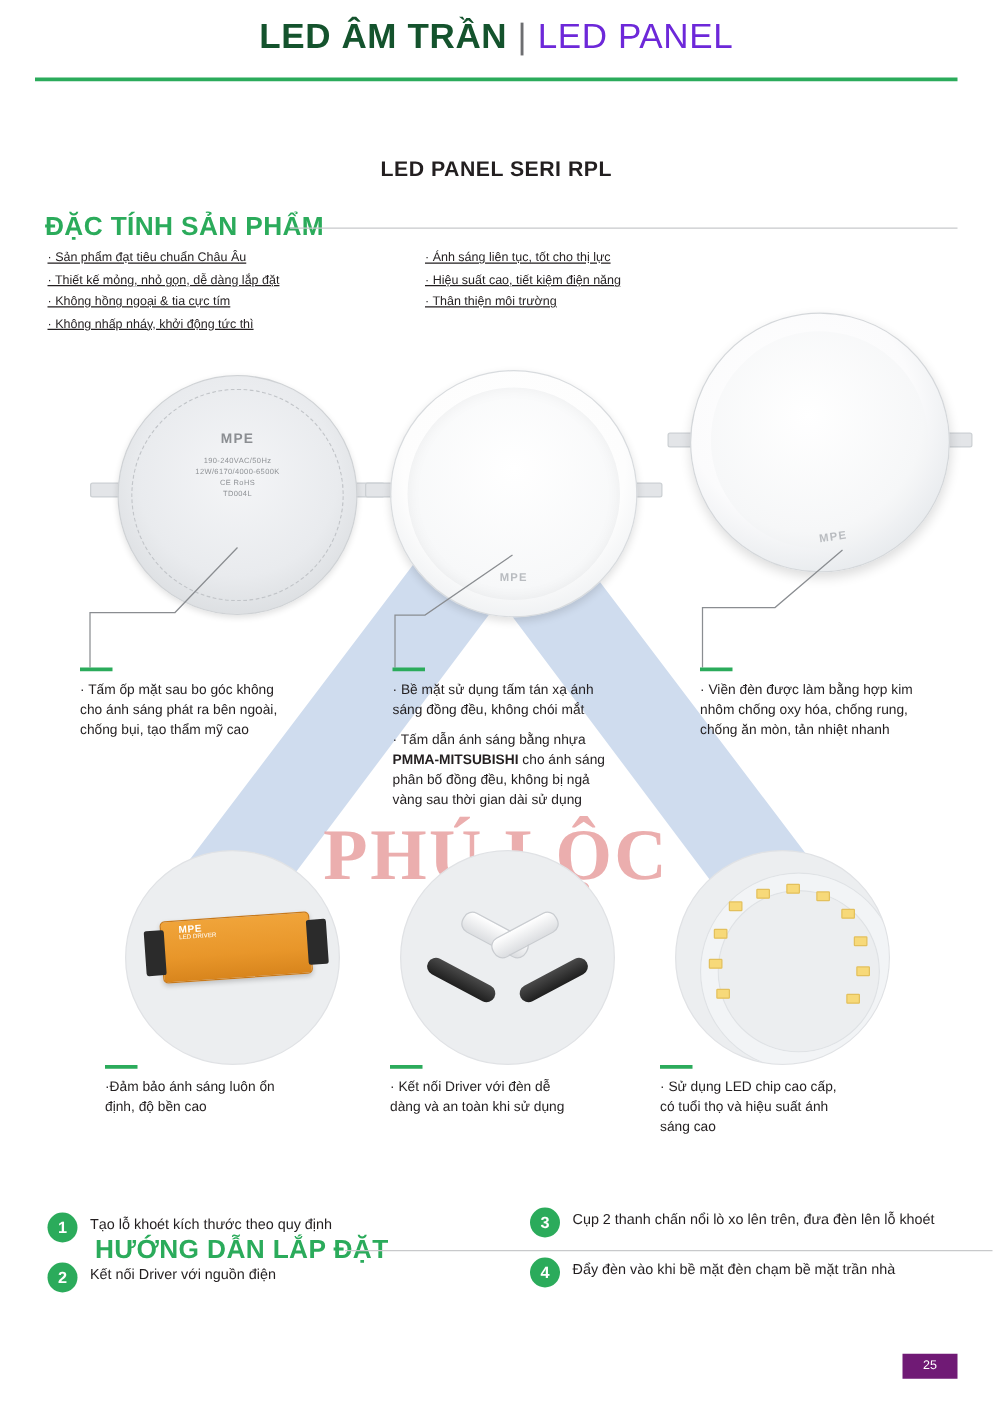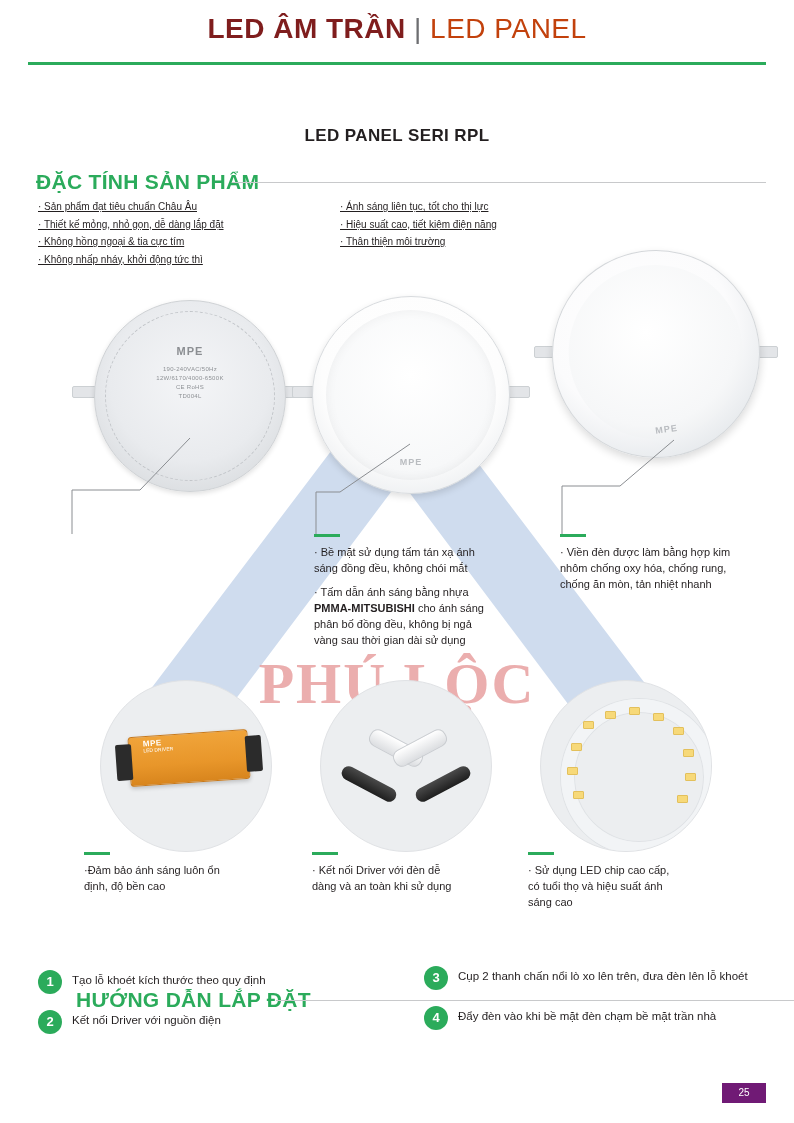--- a/index.html
+++ b/index.html
@@ -41,23 +41,23 @@
     z-index:3;
   }
   .header h1{
     margin:0;
     text-align:center;
     font-size:28px;
     line-height:58px;
     font-weight:bold;
     letter-spacing:.5px;
   }
-  .header .t1{color:#7f1d1d;}
+  .header .t1{color:#14532d;}
   .header .bar{color:#6d6e71;font-weight:normal;}
-  .header .t2{color:#c2410c;font-weight:normal;}
+  .header .t2{color:#6d28d9;font-weight:normal;}
   .header .rule{
     position:absolute;left:28px;top:62px;width:738px;height:3px;background:#2bab5b;
   }
 
   .serititle{
     position:absolute;left:0;top:126px;width:794px;text-align:center;
     font-size:17px;font-weight:bold;letter-spacing:.4px;color:#231f20;z-index:3;
   }
 
   
@@ -272,20 +272,26 @@
   <svg class="leader" style="left:60px;top:430px;width:140px;height:110px;">
     <polyline points="130,8 80,60 12,60 12,104" fill="none" stroke="#8a8d91" stroke-width="1"></polyline>
   </svg>
   <svg class="leader" style="left:310px;top:440px;width:120px;height:100px;">
     <polyline points="100,4 30,52 6,52 6,94" fill="none" stroke="#8a8d91" stroke-width="1"></polyline>
   </svg>
   <svg class="leader" style="left:556px;top:430px;width:130px;height:110px;">
     <polyline points="118,10 64,56 6,56 6,104" fill="none" stroke="#8a8d91" stroke-width="1"></polyline>
   </svg>
 
+  <div class="cap" style="left:64px;top:534px;width:230px;">
+    <span class="tick"></span>
+    <div>· Tấm ốp mặt sau bo góc không</div>
+    <div>cho ánh sáng phát ra bên ngoài,</div>
+    <div>chống bụi, tạo thẩm mỹ cao</div>
+  </div>
 
   <div class="cap" style="left:314px;top:534px;width:232px;">
     <span class="tick"></span>
     <div>· Bề mặt sử dụng tấm tán xạ ánh</div>
     <div>sáng đồng đều, không chói mắt</div>
     <div style="height:8px;"></div>
     <div>
       <span>· Tấm dẫn ánh sáng bằng nhựa </span>
     </div>
     <div>

